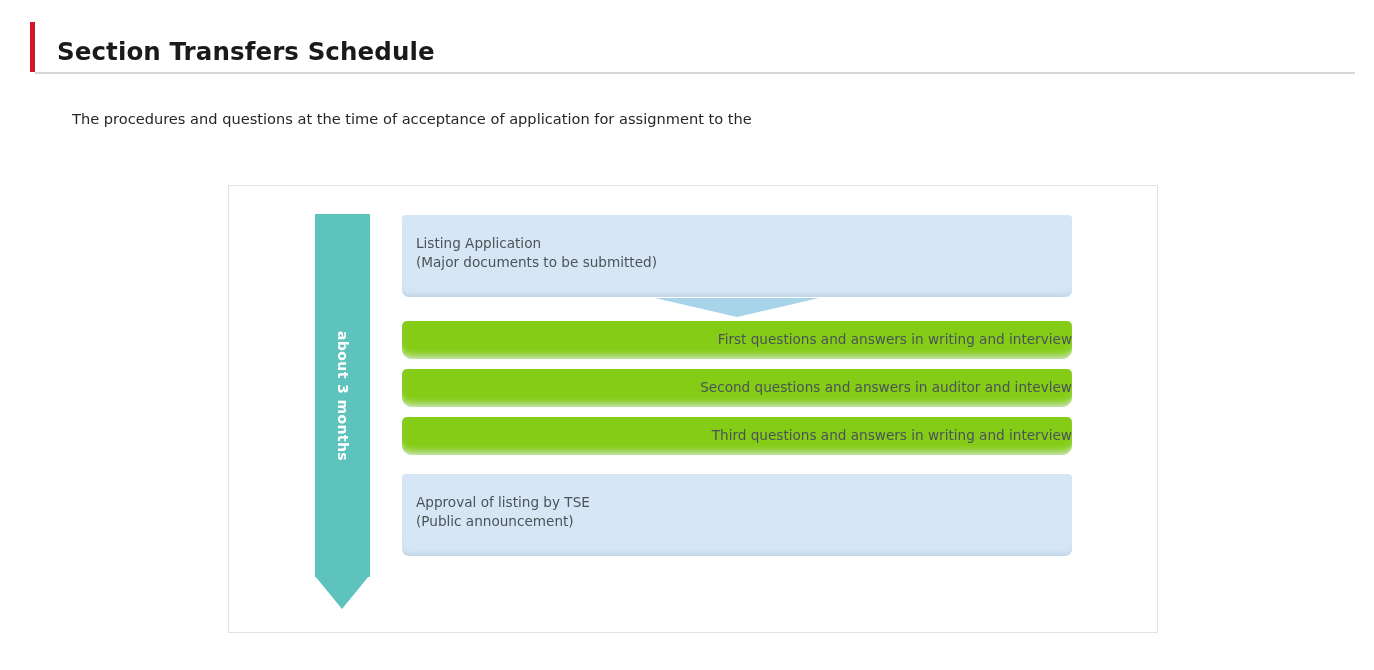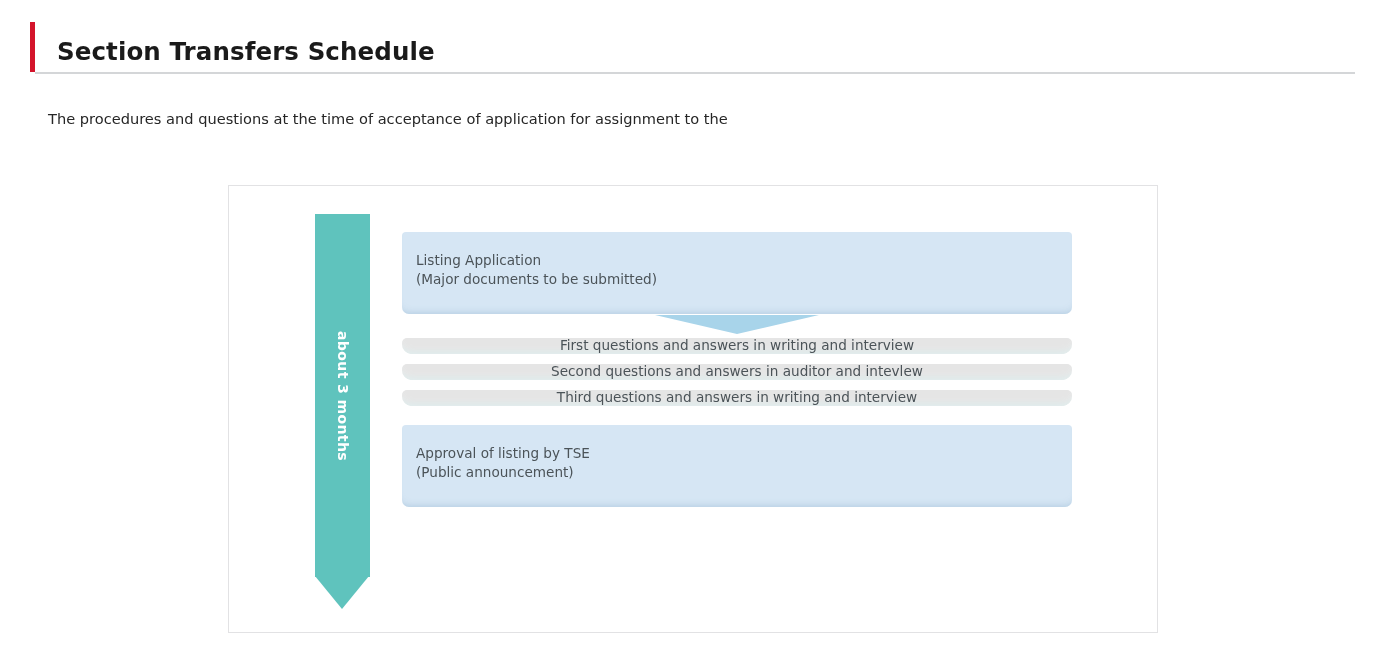--- a/index.html
+++ b/index.html
@@ -53,21 +53,21 @@
   
   #intro-paragraph {
     position: absolute;
     left: 48px;
     top: 106px;
     width: 960px;
     font-size: 14.6px;
     line-height: 26px;
     color: #262626;
   }
-  #intro-paragraph .ln { display: block; white-space: nowrap; }
+  #intro-paragraph .ln { display: block; white-space: nowrap; margin-left: 24px; }
 
   
   #diagram-frame {
     position: absolute;
     left: 228px;
     top: 185px;
     width: 930px;
     height: 448px;
     border: 1px solid #e2e2e4;
     background: #ffffff;
@@ -115,21 +115,21 @@
     color: #ffffff;
     font-size: 14px;
     font-weight: bold;
     letter-spacing: 0.4px;
   }
 
   
   #stage-column {
     position: absolute;
     left: 173px;
-    top: 46px;
+    top: 29px;
     width: 670px;
   }
 
   
   .block-major {
     position: relative;
     width: 670px;
     height: 82px;
     background: #d6e6f4;
     border-radius: 4px 4px 7px 7px;
@@ -157,29 +157,29 @@
     height: 0;
     border-left: 82px solid transparent;
     border-right: 82px solid transparent;
     border-top: 19px solid #a8d4ea;
   }
 
   
   .step-ribbon {
     position: relative;
     width: 670px;
-    height: 16px;
+    height: 38px;
     margin-bottom: 10px;
-    background: #e5e5e5;
+    background: #84cc16;
     border-radius: 5px 5px 10px 10px;
     box-shadow: inset 0 -8px 8px -6px rgba(255,255,255,0.78),
                 inset 0 -10px 6px -9px rgba(120,185,190,0.5);
     display: flex;
     align-items: center;
-    justify-content: center;
+    justify-content: flex-end;
   }
   .step-ribbon .txt {
     font-size: 13.6px;
     color: #4b5358;
     white-space: nowrap;
     position: relative;
     top: -1.5px;
   }
   #steps-group { margin-top: 4px; }
   #steps-group .step-ribbon:last-child { margin-bottom: 0; }

